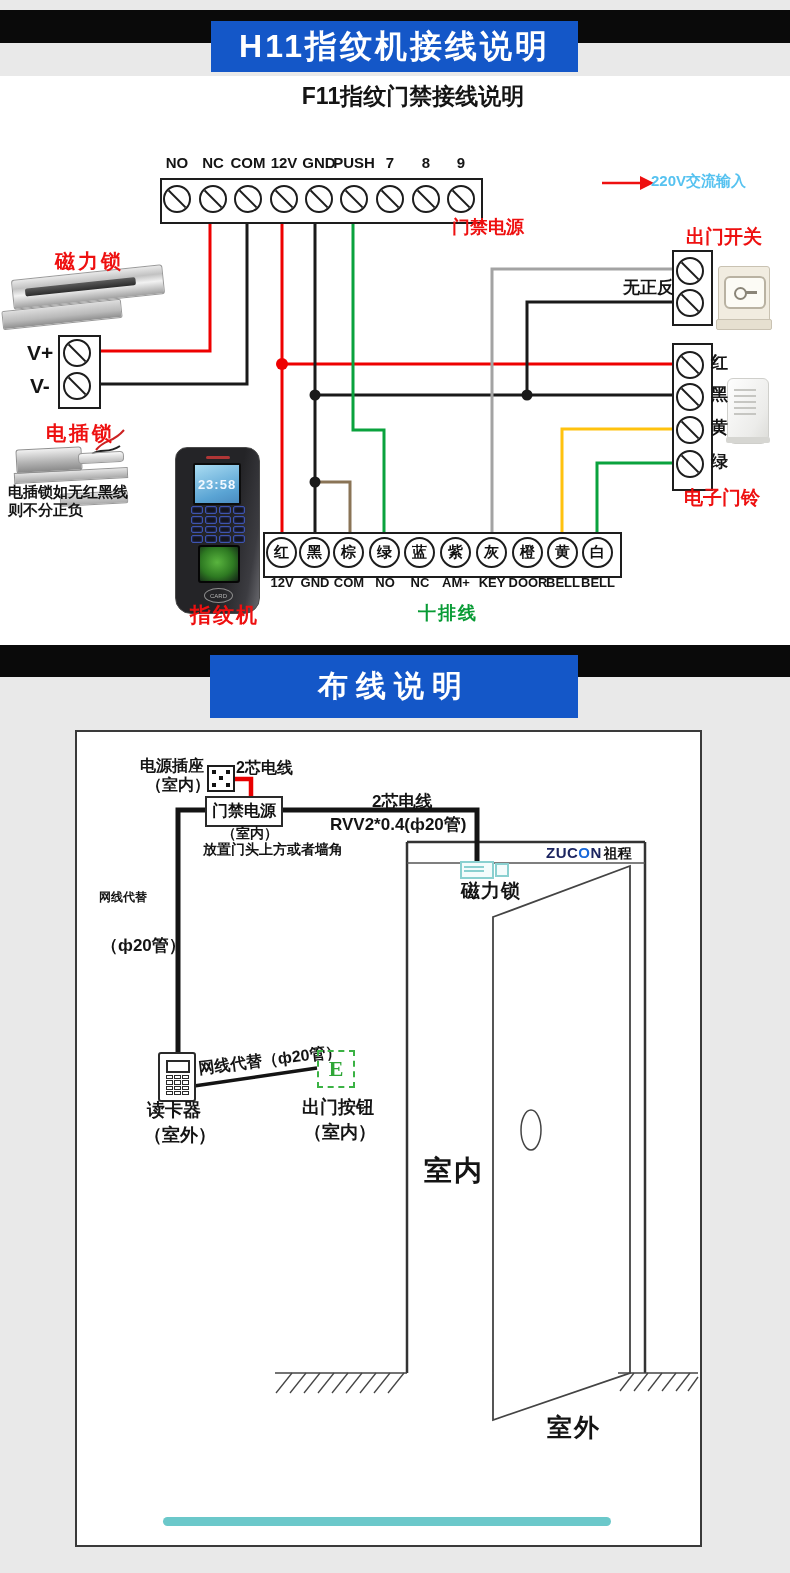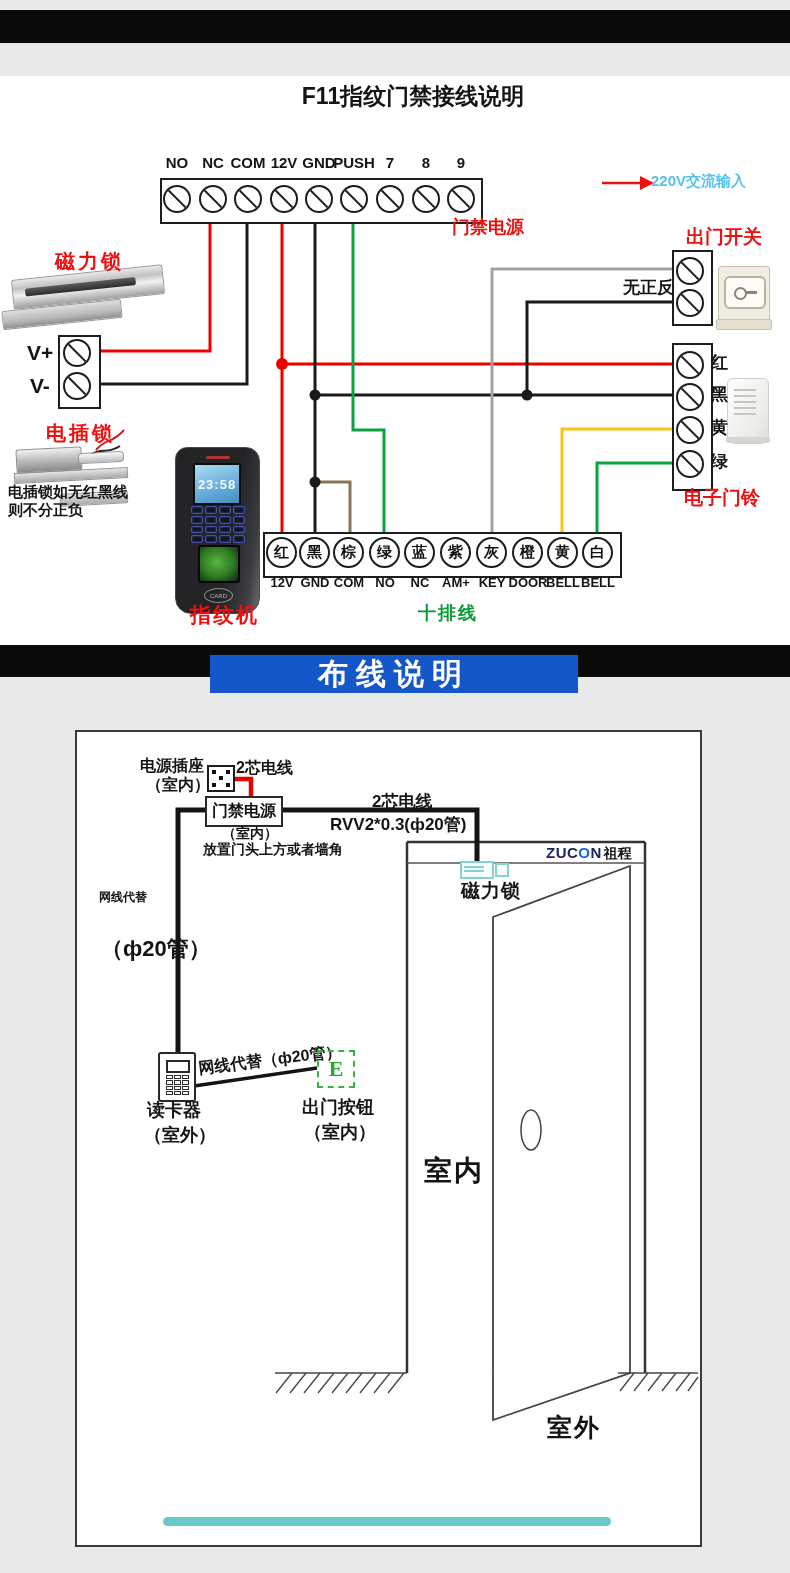--- a/index.html
+++ b/index.html
@@ -82,23 +82,26 @@
   .brand .cn{color:#111;font-size:14px;margin-left:2px;letter-spacing:0;}
   .tealbar{position:absolute;left:163px;top:1517px;width:448px;height:9px;background:#6bc8ca;border-radius:5px;z-index:6;}
 </style>
 </head>
 <body>
 
 <div id="canvas">
 
   <div class="band" style="top:10px;height:33px;"></div>
   <div class="whitearea" style="left:0;top:76px;width:790px;height:569px;"></div>
+  <div class="bluehdr" style="left:211px;top:21px;width:367px;height:51px;font-size:32px;letter-spacing:3px;">
+    <span>H11指纹机接线说明</span>
+  </div>
 
   <div class="band" style="top:645px;height:32px;"></div>
-  <div class="bluehdr" style="left:210px;top:655px;width:368px;height:38px;font-size:30px;letter-spacing:8px;">
+  <div class="bluehdr" style="left:210px;top:655px;width:368px;height:63px;font-size:30px;letter-spacing:8px;">
     <span>布线说明</span>
   </div>
 
   <div class="lbl blk ctr" style="left:413px;top:84px;font-size:23px;text-align:right;">F11指纹门禁接线说明</div>
 
   <div class="tblock" style="left:160px;top:178px;width:319px;height:42px;"></div>
   <div id="strip1-pins"></div>
   <div class="lbl red" style="left:452px;top:218px;font-size:18px;">门禁电源</div>
   <div class="lbl cyanblue" style="left:651px;top:173px;font-size:15px;">220V交流输入</div>
 
@@ -184,24 +187,24 @@
   </div>
   <div class="lbl blk" style="left:236px;top:759px;font-size:16px;">2芯电线</div>
 
   <div class="psubox">
       <span>门禁电源</span>
     </div>
   <div class="lbl blk" style="left:222px;top:826px;font-size:14px;">（室内）</div>
   <div class="lbl blk" style="left:187px;top:842px;font-size:14px;margin-left:16px;">放置门头上方或者墙角</div>
 
   <div class="lbl blk" style="left:372px;top:793px;font-size:17px;">2芯电线</div>
-  <div class="lbl blk" style="left:330px;top:816px;font-size:17px;">RVV2*0.3(ф20管)</div>
+  <div class="lbl blk" style="left:330px;top:816px;font-size:17px;">RVV2*0.4(ф20管)</div>
 
   <div class="lbl blk" style="left:99px;top:891px;font-size:12px;">网线代替</div>
-  <div class="lbl blk" style="left:101px;top:937px;font-size:22px;">（ф20管）</div>
+  <div class="lbl blk" style="left:101px;top:937px;font-size:17px;">（ф20管）</div>
 
   <div class="readericon">
     <div class="readerscr"></div>
     <div class="readerkeys">
         <span></span>
         <span></span>
         <span></span>
         <span></span>
         <span></span>
         <span></span>

